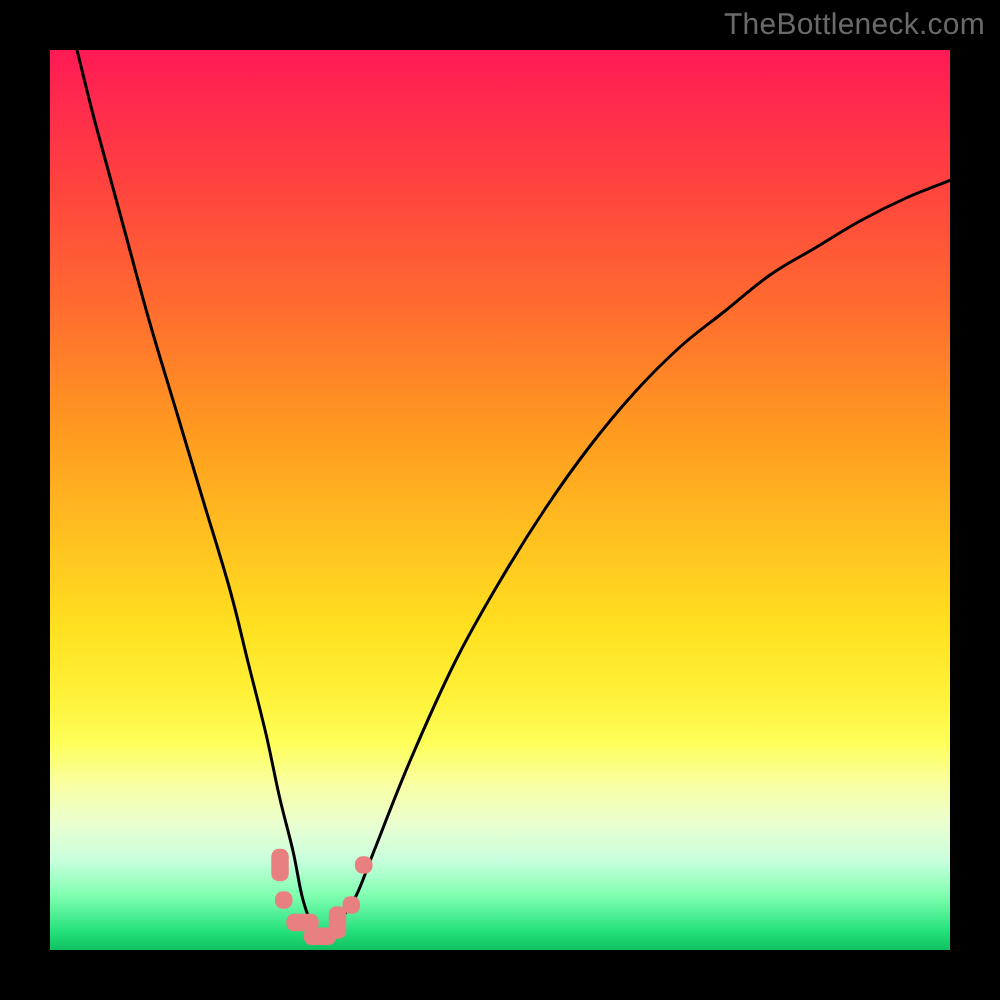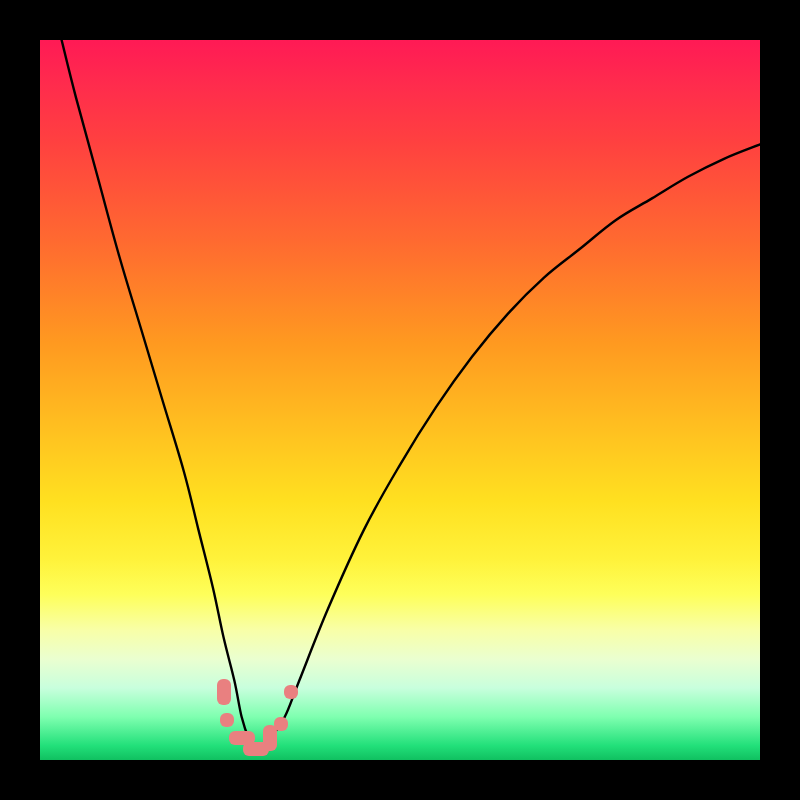--- a/index.html
+++ b/index.html
@@ -63,20 +63,21 @@
   .marker {
     position: absolute;
     background: #e98080;
     border-radius: 6px;
   }
 </style>
 </head>
 <body>
 
 <div class="frame">
+  <div class="watermark">TheBottleneck.com</div>
   <div class="plot">
     <svg class="curve" viewBox="0 0 720 720" preserveAspectRatio="none">
       <path id="curve-path" fill="none" stroke-width="2.4" stroke-linecap="round" stroke-linejoin="round" stroke="#000000" d="M 21.60 0.00 C 24.19 10.37, 29.52 32.98, 36.00 57.60 C 42.48 82.22, 49.82 108.29, 57.60 136.80 C 65.38 165.31, 71.42 188.78, 79.20 216.00 C 86.98 243.22, 93.02 262.08, 100.80 288.00 C 108.58 313.92, 114.62 334.08, 122.40 360.00 C 130.18 385.92, 137.52 408.67, 144.00 432.00 C 150.48 455.33, 153.22 468.86, 158.40 489.60 C 163.58 510.34, 168.26 527.76, 172.80 547.20 C 177.34 566.64, 179.71 580.75, 183.60 597.60 C 187.49 614.45, 191.16 626.54, 194.40 640.80 C 197.64 655.06, 199.01 666.43, 201.60 676.80 C 204.19 687.17, 206.21 692.57, 208.80 698.40 C 211.39 704.23, 213.41 707.26, 216.00 709.20 C 218.59 711.14, 220.61 711.14, 223.20 709.20 C 225.79 707.26, 226.51 704.23, 230.40 698.40 C 234.29 692.57, 239.62 687.17, 244.80 676.80 C 249.98 666.43, 251.42 660.24, 259.20 640.80 C 266.98 621.36, 276.34 596.02, 288.00 568.80 C 299.66 541.58, 311.04 515.52, 324.00 489.60 C 336.96 463.68, 347.04 446.83, 360.00 424.80 C 372.96 402.77, 383.04 386.64, 396.00 367.20 C 408.96 347.76, 419.04 333.65, 432.00 316.80 C 444.96 299.95, 455.04 287.86, 468.00 273.60 C 480.96 259.34, 491.04 249.26, 504.00 237.60 C 516.96 225.94, 527.04 219.17, 540.00 208.80 C 552.96 198.43, 563.04 189.07, 576.00 180.00 C 588.96 170.93, 599.04 166.18, 612.00 158.40 C 624.96 150.62, 635.04 143.93, 648.00 136.80 C 660.96 129.67, 671.04 124.63, 684.00 118.80 C 696.96 112.97, 713.52 106.99, 720.00 104.40"></path>
     </svg>
     <div id="markers">
         <div class="marker" style="left: 176.6px; top: 638.6px; width: 14px; height: 26px; background: rgb(233, 128, 128);"></div>
         <div class="marker" style="left: 180.2px; top: 673.4px; width: 14px; height: 14px; background: rgb(233, 128, 128);"></div>
         <div class="marker" style="left: 188.6px; top: 691.4px; width: 26px; height: 14px; background: rgb(233, 128, 128);"></div>
         <div class="marker" style="left: 203px; top: 702.2px; width: 26px; height: 14px; background: rgb(233, 128, 128);"></div>
         <div class="marker" style="left: 223.4px; top: 685.4px; width: 14px; height: 26px; background: rgb(233, 128, 128);"></div>

